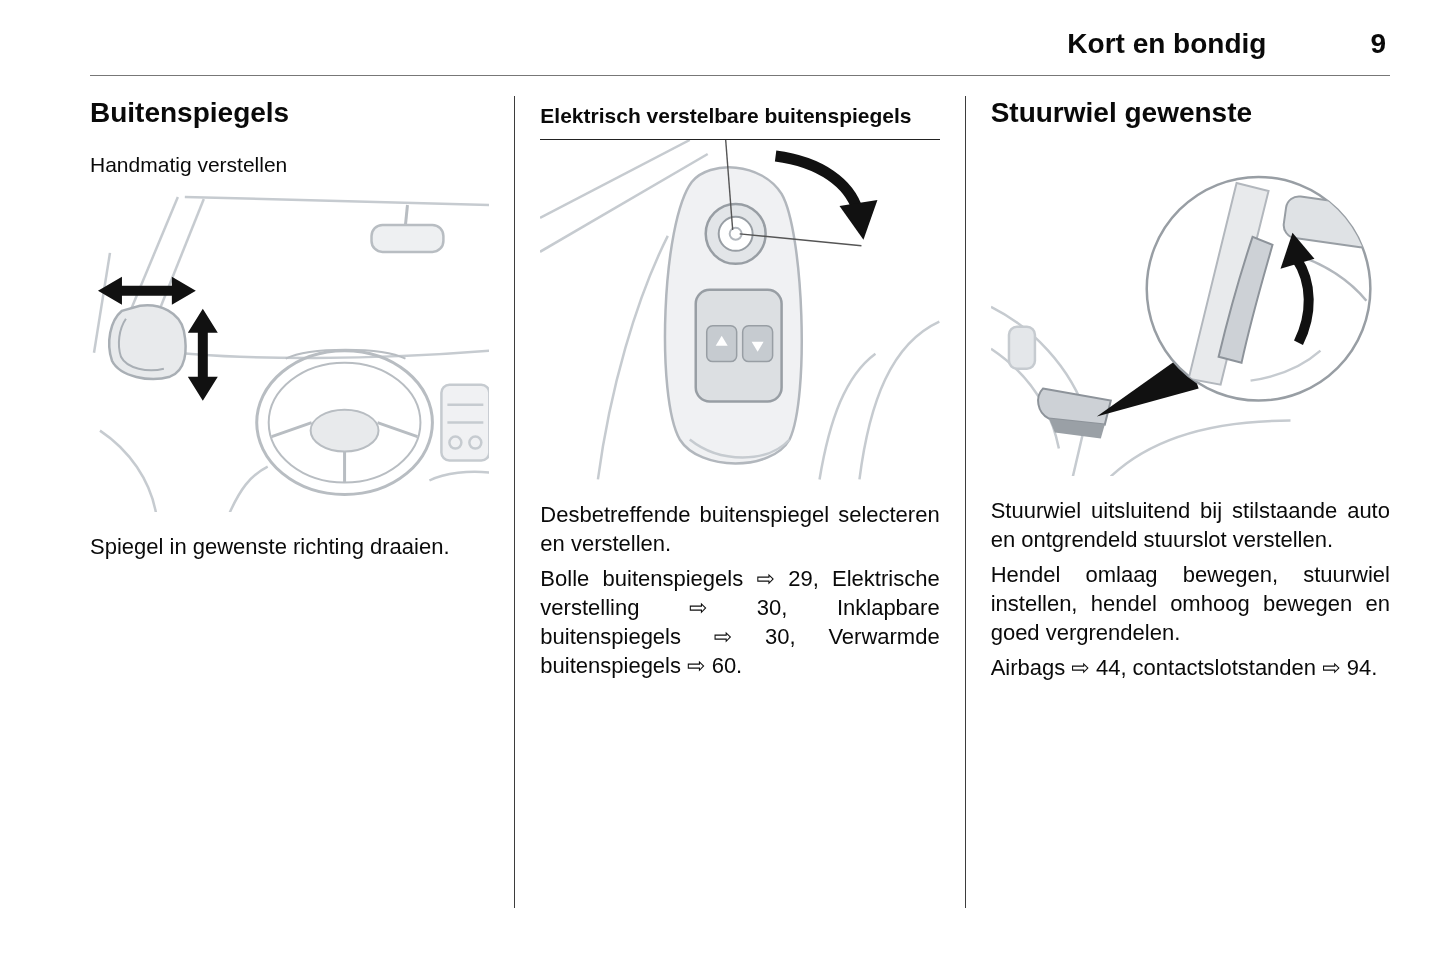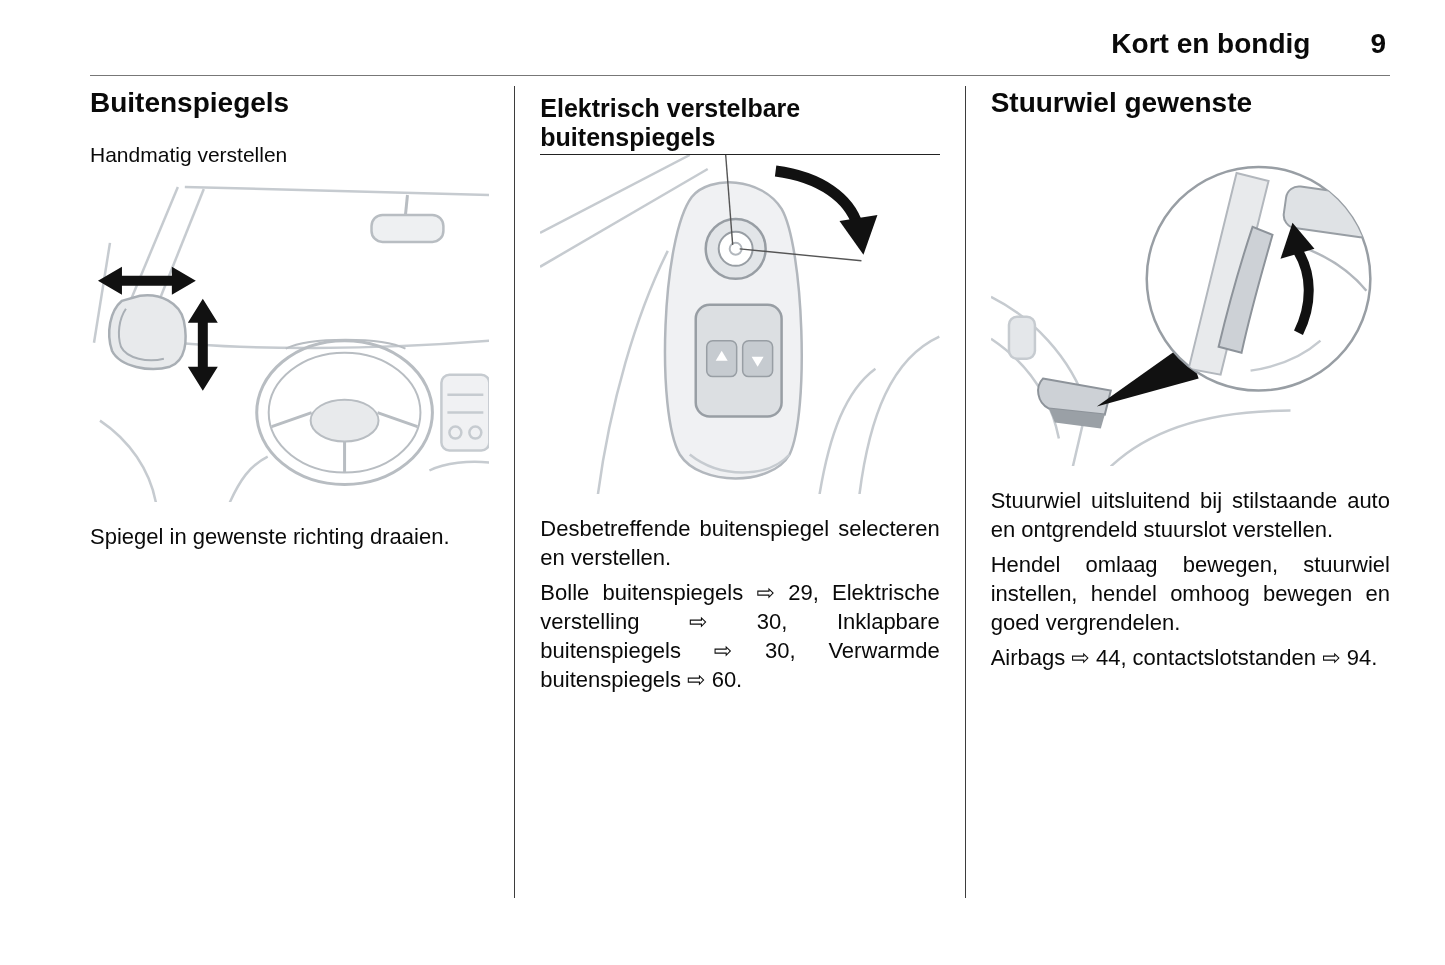--- a/index.html
+++ b/index.html
@@ -7,36 +7,36 @@
   body {
     width: 1445px; height: 965px;
     background: #ffffff; color: #0a0a0a;
     font-family: "Liberation Sans", sans-serif;
     overflow: hidden;
   }
   .page { padding: 28px 55px 0 90px; }
 
   .hdr {
     display: flex; justify-content: flex-end; align-items: center;
-    gap: 60px; font-weight: bold; font-size: 28px; padding-right: 4px;
+    gap: 104px; font-weight: bold; font-size: 28px; padding-right: 4px;
   }
   .rule { border-top: 1px solid #777; margin-top: 15px; }
 
-  .content { display: flex; gap: 25px; margin-top: 10px; min-height: 812px; }
+  .content { display: flex; gap: 25px; margin-top: 20px; min-height: 812px; }
   .col { flex: 1; min-width: 0; }
   .vdiv { width: 1px; background: #3d3d3d; align-self: stretch; }
 
   h1.sec {
     font-size: 28px; font-weight: bold; margin: 2px 0 24px; line-height: 1.1;
   }
   h2.sub {
     font-size: 21px; font-weight: normal; margin: 0 0 14px; line-height: 1.15;
   }
   h2.sub-rule {
-    font-size: 25px; font-weight: bold; margin: 8px 0 0; padding-bottom: 2px;
+    font-size: 21px; font-weight: bold; margin: 8px 0 0; padding-bottom: 11px;
     border-bottom: 1.5px solid #222; line-height: 1.15;
   }
   .fig { margin: 0 0 20px; }
   .fig svg { display: block; width: 100%; height: auto; }
   .fig-c1 { margin-top: 2px; }
   .fig-c2 { margin-top: 0; }
   .fig-c3 { margin-top: 26px; }
 
   p.body {
     font-size: 22px; line-height: 29px; margin: 0 0 6px;

